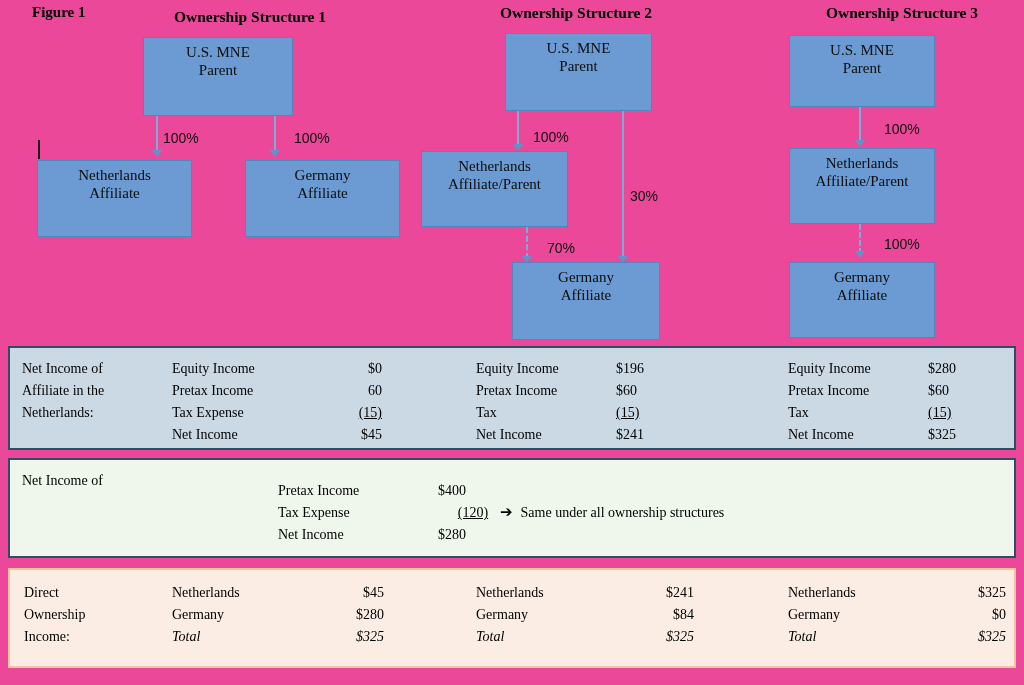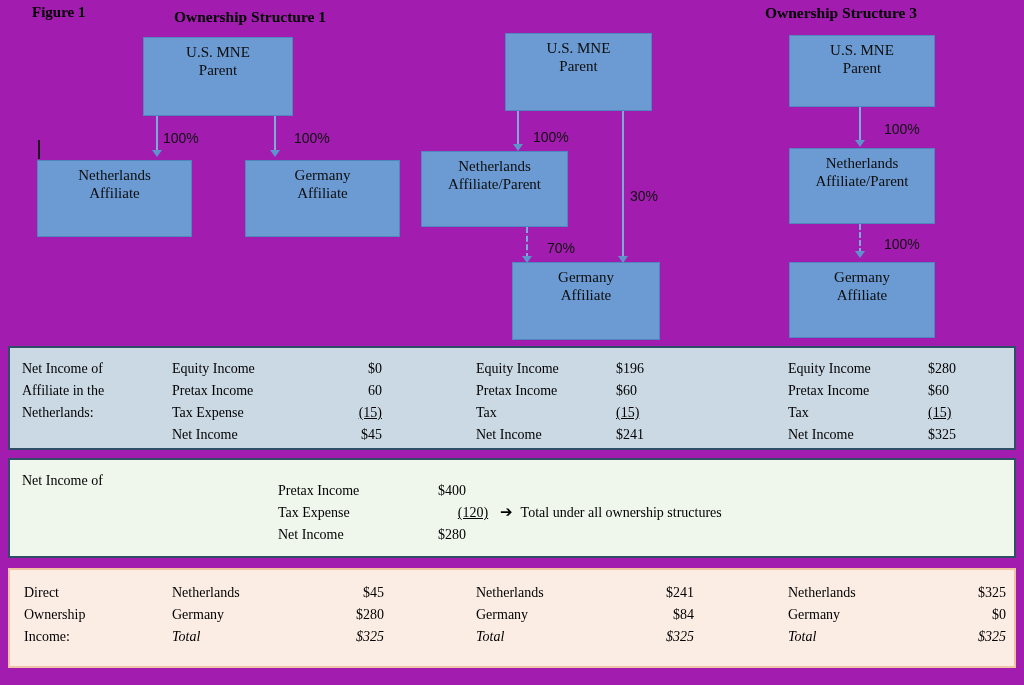--- a/index.html
+++ b/index.html
@@ -8,21 +8,21 @@
     background: #ffffff;
   }
   body {
     font-family: "Liberation Serif", "DejaVu Serif", serif;
     color: #000000;
   }
   #page {
     position: relative;
     width: 1024px;
     height: 685px;
-    background: #a21caf;
+    background: #ec4899;
     overflow: hidden;
   }
 
   
   .abs { position: absolute; }
 
   
   .fig-label {
     font-family: "Liberation Serif", "DejaVu Serif", serif;
     font-weight: bold;
@@ -145,20 +145,21 @@
   <div class="abs node" style="left:37px; top:160px; width:155px; height:77px;">
     <span class="ln">Netherlands</span>
     <span class="ln">Affiliate</span>
   </div>
 
   <div class="abs node" style="left:245px; top:160px; width:155px; height:77px;">
     <span class="ln">Germany</span>
     <span class="ln">Affiliate</span>
   </div>
 
+  <div class="abs struct-title" style="left:466px; top:4px; width:220px;">Ownership Structure 2</div>
 
   <div class="abs node" style="left:505px; top:33px; width:147px; height:78px;">
     <span class="ln">U.S. MNE</span>
     <span class="ln">Parent</span>
   </div>
 
   <div class="abs vline" style="left:517px; top:111px; height:34px;"></div>
   <div class="abs arrowhead" style="left:513px; top:144px;"></div>
   <div class="abs pct" style="left:533px; top:129px;">100%</div>
 
@@ -173,21 +174,21 @@
 
   <div class="abs vline-dashed" style="left:526px; top:227px; height:32px;"></div>
   <div class="abs arrowhead" style="left:522px; top:256px;"></div>
   <div class="abs pct" style="left:547px; top:240px;">70%</div>
 
   <div class="abs node" style="left:512px; top:262px; width:148px; height:78px;">
     <span class="ln">Germany</span>
     <span class="ln">Affiliate</span>
   </div>
 
-  <div class="abs struct-title" style="left:731px; top:4px; width:220px;">Ownership Structure 3</div>
+  <div class="abs struct-title" style="left:792px; top:4px; width:220px;">Ownership Structure 3</div>
 
   <div class="abs node" style="left:789px; top:35px; width:146px; height:72px;">
     <span class="ln">U.S. MNE</span>
     <span class="ln">Parent</span>
   </div>
 
   <div class="abs vline" style="left:859px; top:107px; height:34px;"></div>
   <div class="abs arrowhead" style="left:855px; top:140px;"></div>
   <div class="abs pct" style="left:884px; top:121px;">100%</div>
 
@@ -287,21 +288,21 @@
         <div class="lbl uline" style="width:70px;text-align:center;">(120)</div>
       </div>
       <div class="row">
         <div class="lbl" style="width:160px;">Net Income</div>
         <div class="lbl" style="width:70px;">$280</div>
       </div>
     </div>
 
     <div class="abs" style="left:490px; top:42px; display:flex; align-items:baseline; gap:8px;">
       <span class="arrow-glyph">➔</span>
-      <span class="lbl">Total under all ownership structures</span>
+      <span class="lbl">Same under all ownership structures</span>
     </div>
   </div>
 
   <div class="panel panel-orange" style="left:8px; top:568px; width:1008px; height:100px;">
 
     <div class="abs" style="left:14px; top:12px;">
       <div class="lbl b">Direct</div>
       <div class="lbl b">Ownership</div>
       <div class="lbl b">Income:</div>
     </div>

